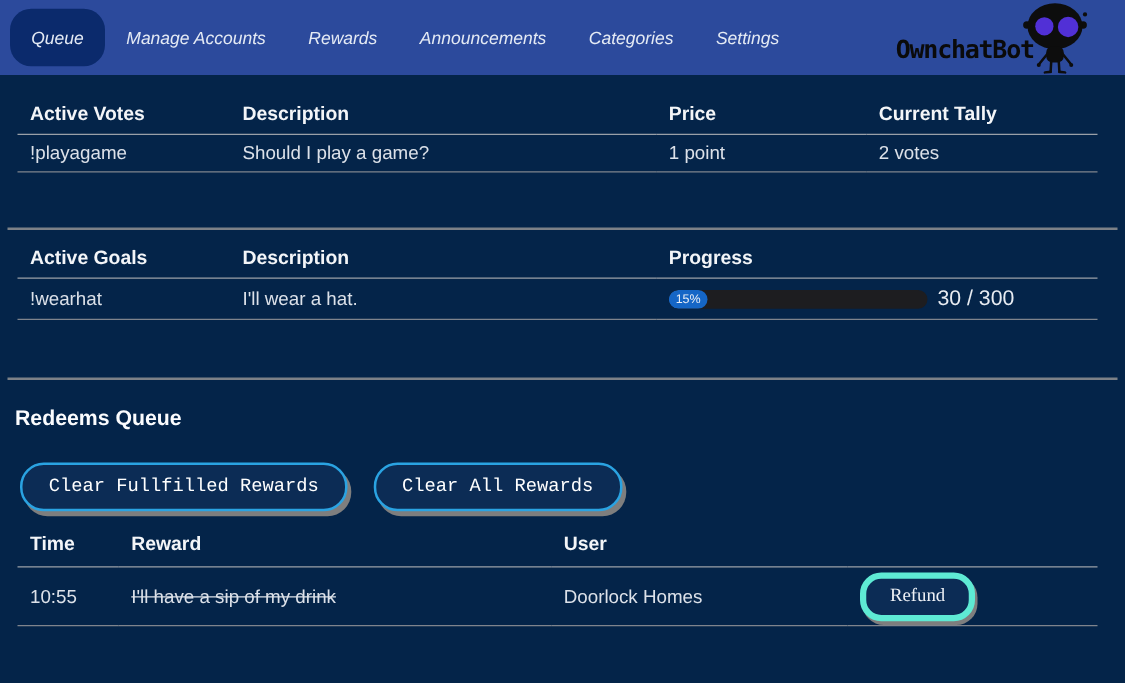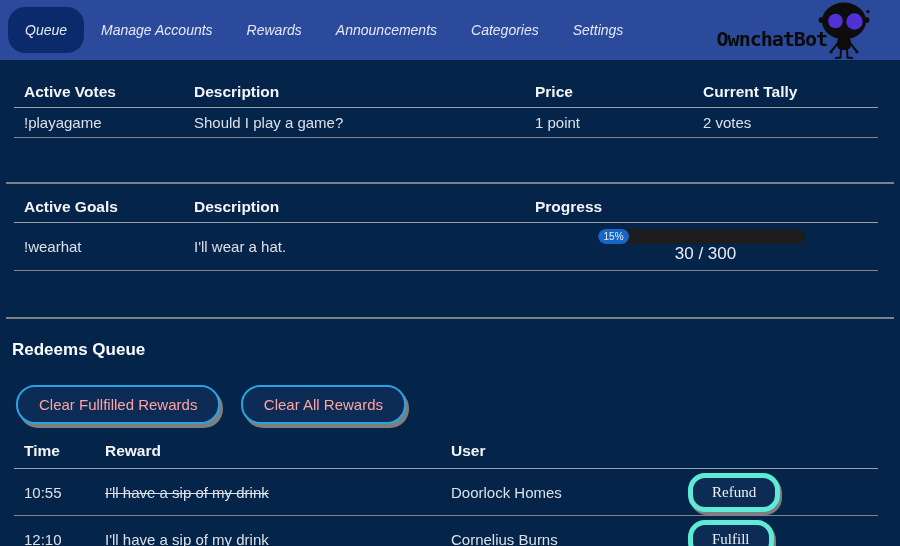--- a/index.html
+++ b/index.html
@@ -53,43 +53,43 @@
   hr.sep {
     border:none; height:2px; background:#7d8187;
     margin:44px 6px 8px 6px;
   }
   hr.sep2 {
     border:none; height:2px; background:#7d8187;
     margin:46px 6px 0 6px;
   }
 
   
-  .progress-wrap { display:flex; align-items:center;flex-direction:column; }
+  .progress-wrap { display:flex; align-items:center; }
   .progress-track {
     width:207px; height:15px; background:#1d1d20;
     border-radius:8px; overflow:hidden; flex:none;
   }
   .progress-fill {
     height:100%; background:#1566c6; border-radius:8px;
     display:flex; align-items:center; justify-content:center;
     min-width:24px;
   }
   .progress-fill span { font-size:10px; color:#e9eef6; }
   .progress-text { font-size:17px; color:#e8ecf2; margin-left:8px; white-space:nowrap; }
 
   
   h2.section-title {
     font-size:17px; font-weight:bold; color:#fbfcfe;
     margin:21px 0 0 12px;
   }
   .btn-row { margin:25px 0 0 16px; }
   .pill-btn {
-    background:#0c2c55; color:#fca5a5;
+    background:#0c2c55; color:#ffffff;
     border:2px solid #2aa3e2; border-radius:19px;
-    padding:9px 21px; font-size:15px; font-family:Liberation Sans, sans-serif;
+    padding:9px 21px; font-size:15px; font-family:Liberation Mono, monospace;
     box-shadow:3px 4px 0 #7e7e7e; margin-right:16px; cursor:pointer;
   }
   .redeems-tbl { margin-top:10px; }
   .redeems-tbl th { padding:8px 10px; }
   .redeems-tbl td { height:47px; padding:0 10px; vertical-align:middle; }
   .row-btn {
     background:#0c2c55; color:#eef1f6;
     border:5px solid #5eead4; border-radius:17px;
     padding:6px 19px; font-size:15px; font-family:Liberation Serif, serif;
     box-shadow:2px 3px 0 #7e7e7e; cursor:pointer;
@@ -215,24 +215,16 @@
     </thead>
     <tbody>
       <tr>
         <td>10:55</td>
         <td class="struck">I'll have a sip of my drink</td>
         <td>Doorlock Homes</td>
         <td>
           <button class="row-btn">Refund</button>
         </td>
       </tr>
-      <tr>
-        <td>12:10</td>
-        <td>I'll have a sip of my drink</td>
-        <td>Cornelius Burns</td>
-        <td>
-          <button class="row-btn">Fulfill</button>
-        </td>
-      </tr>
     </tbody>
   </table>
 
 </main>
 
 </body></html>

